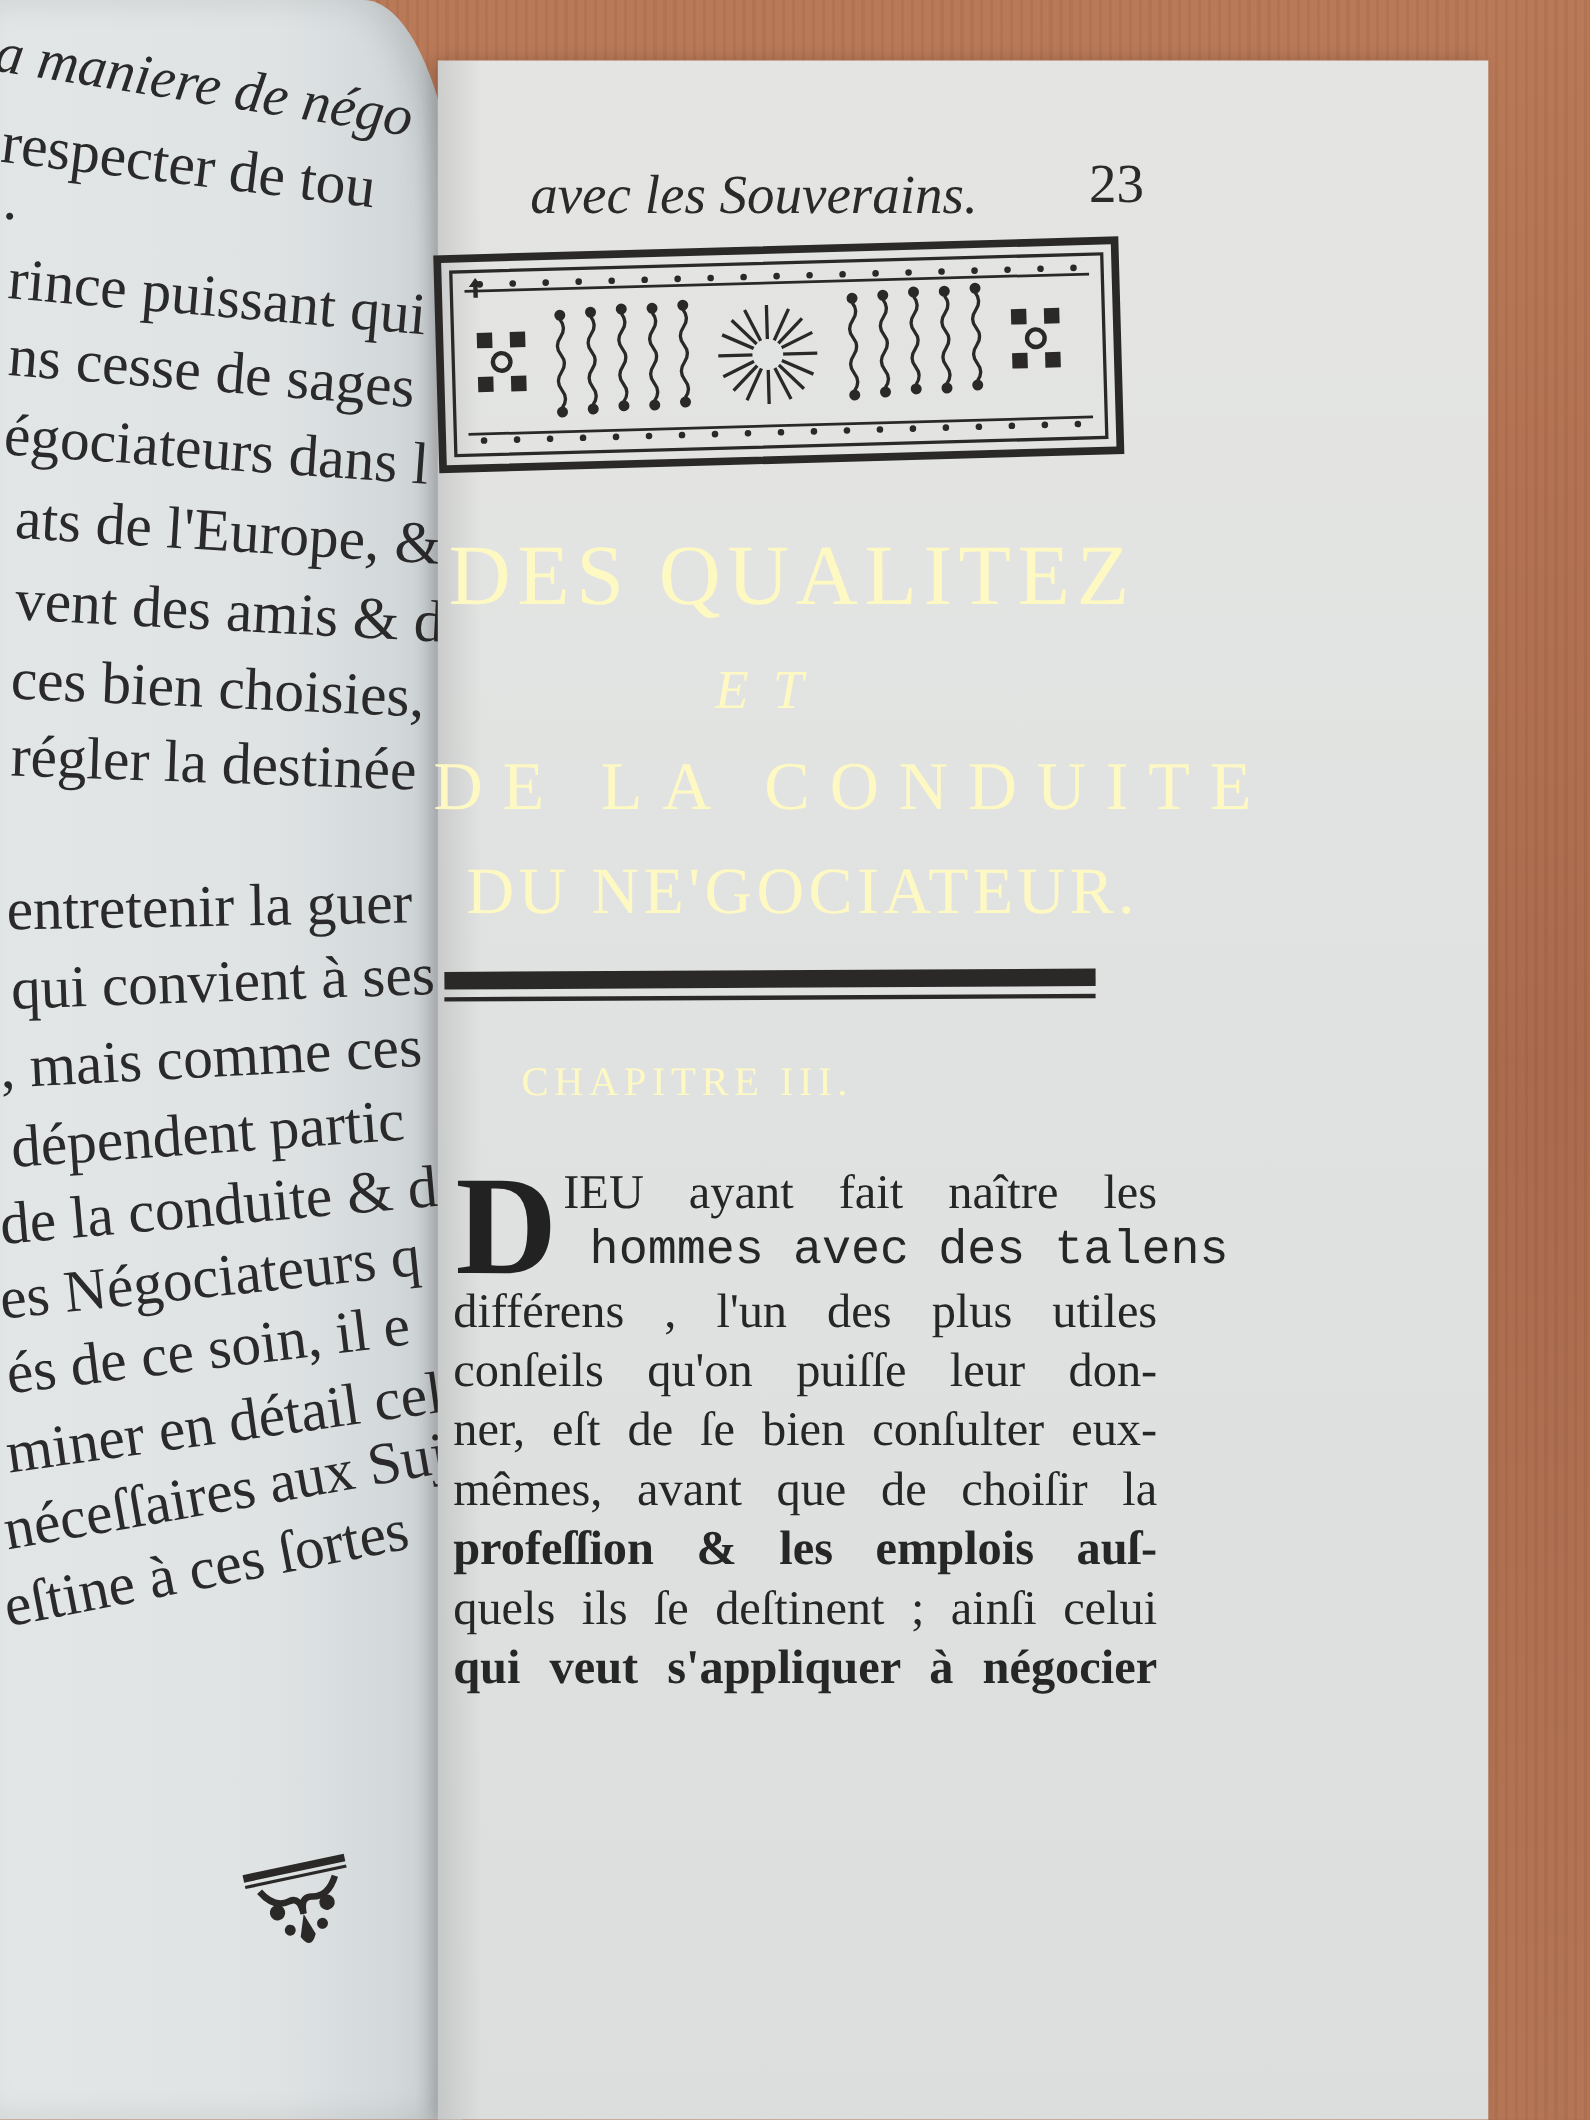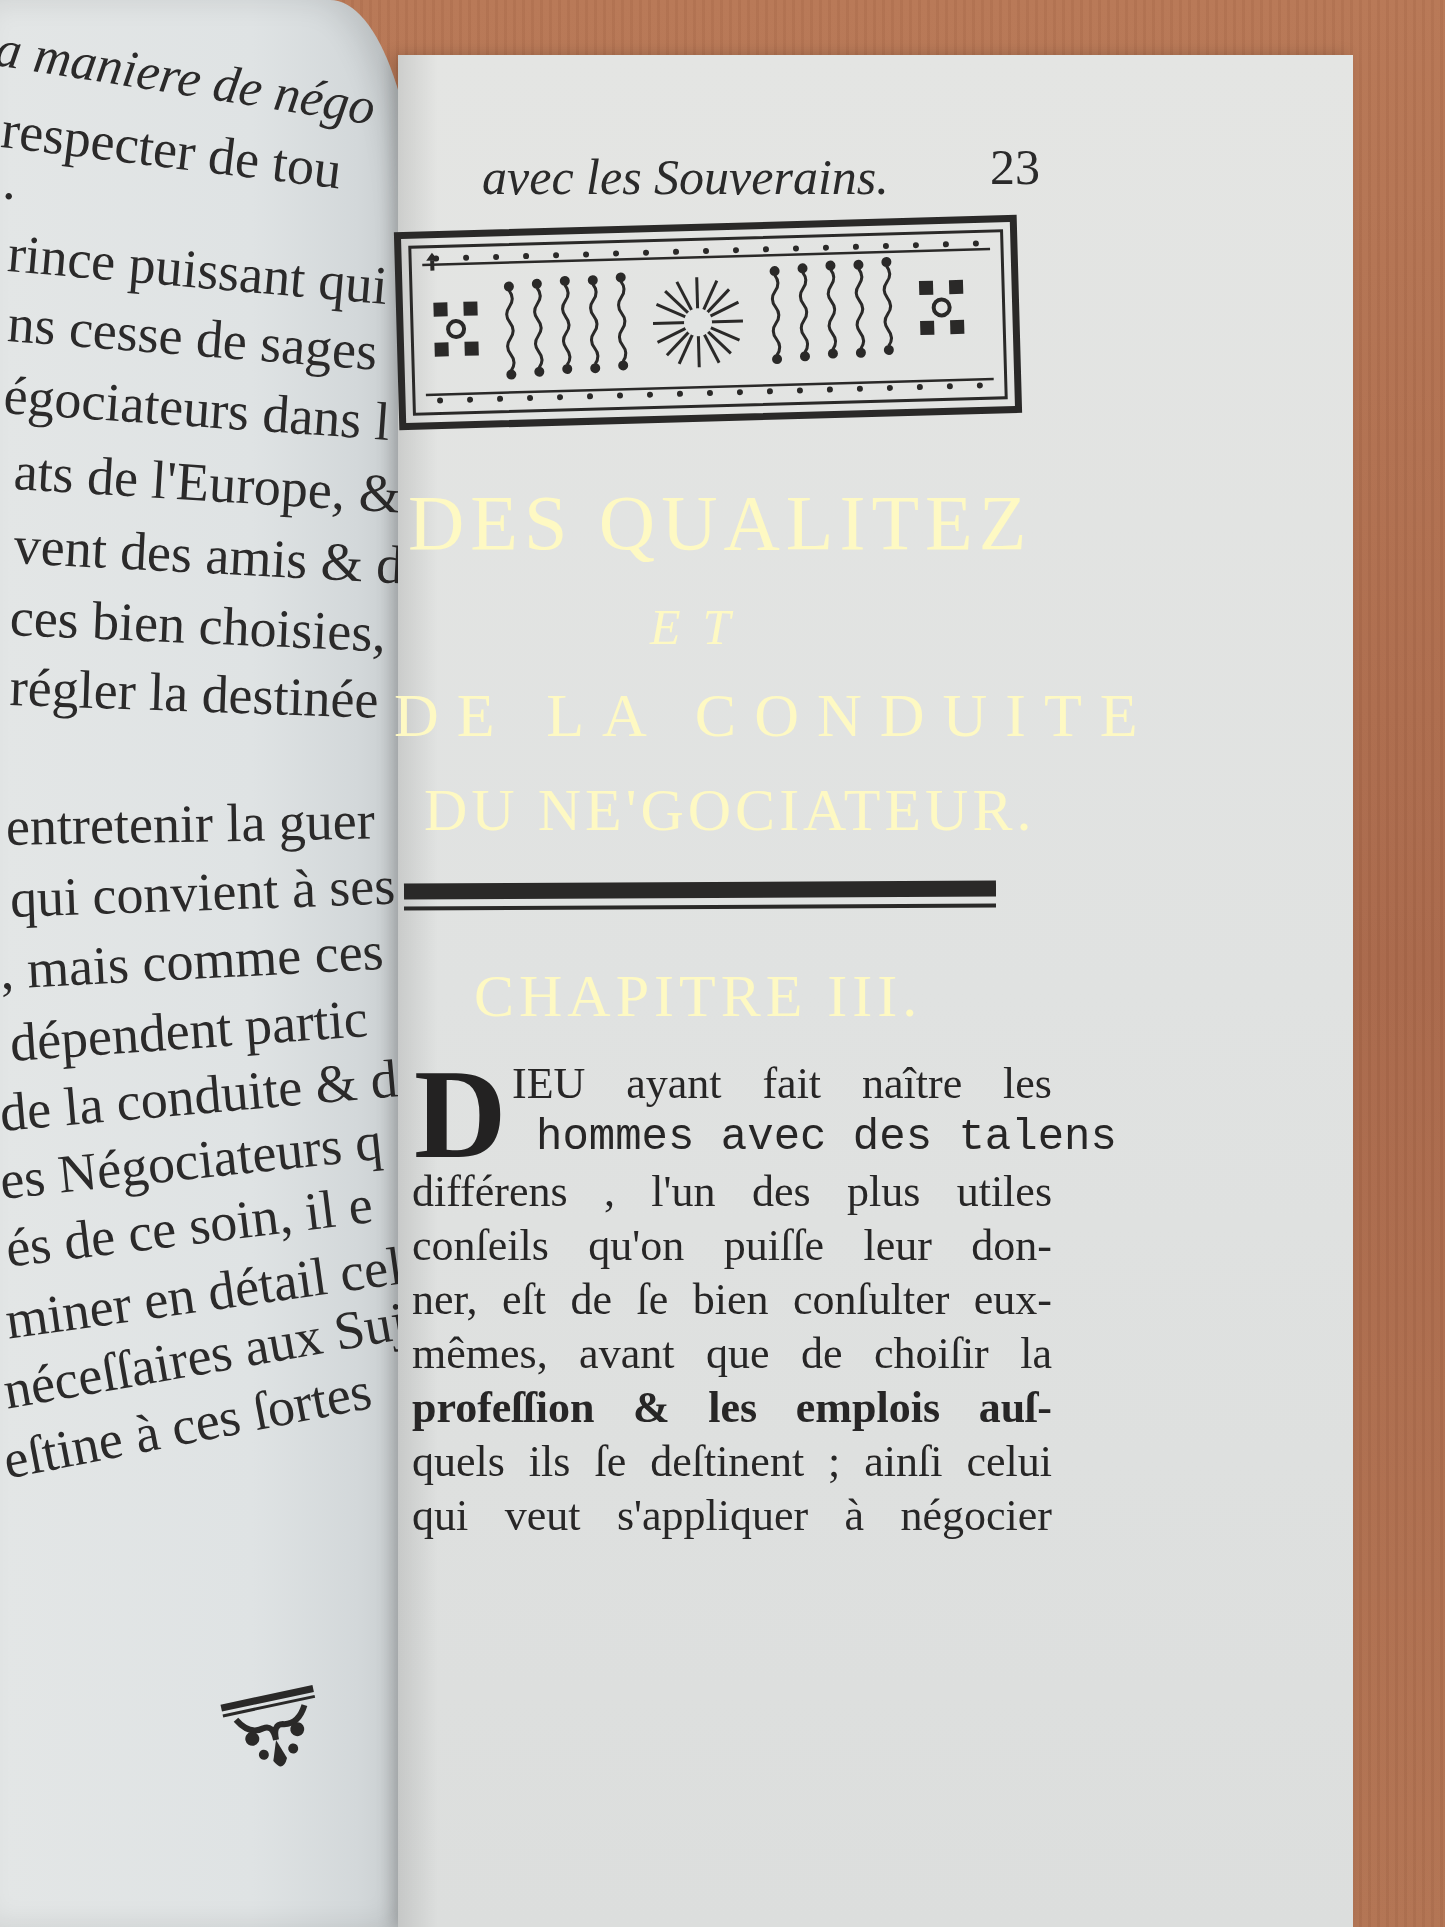--- a/index.html
+++ b/index.html
@@ -253,24 +253,24 @@
 </svg>
 
 <div class="title-line" style="left:408px; top:478px; font-size:78px;">DES QUALITEZ</div>
 <div class="title-line" style="left:650px; top:598px; font-size:50px; font-style:italic; letter-spacing:22px;">ET</div>
 <div class="title-line" style="left:394px; top:680px; font-size:62px; letter-spacing:18px;">DE LA CONDUITE</div>
 <div class="title-line" style="left:424px; top:776px; font-size:60px; letter-spacing:4px;">DU NE'GOCIATEUR.</div>
 
 <div class="rule-thick"></div>
 <div class="rule-thin"></div>
 
-<div class="title-line" style="left:474px; top:962px; font-size:60px; letter-spacing:5px;">CHAPITRE III.</div>
+<div class="title-line" style="left:474px; top:962px; font-size:37px; letter-spacing:5px;">CHAPITRE III.</div>
 
 <div class="drop-cap">D</div>
 <div class="body-line" style="left:512px; width:540px; top:1058px;">IEU ayant fait naître les</div>
 <div class="body-line" style="left:536px; width:540px; top:1112px;font-family:Liberation Mono, monospace;">hommes avec des talens</div>
 <div class="body-line" style="top:1166px;">différens , l'un des plus utiles</div>
 <div class="body-line" style="top:1220px;">conſeils qu'on puiſſe leur don-</div>
 <div class="body-line" style="top:1274px;">ner, eſt de ſe bien conſulter eux-</div>
 <div class="body-line" style="top:1328px;">mêmes, avant que de choiſir la</div>
 <div class="body-line" style="top:1382px;font-weight:bold;">profeſſion &amp; les emplois auſ-</div>
 <div class="body-line" style="top:1436px;">quels ils ſe deſtinent ; ainſi celui</div>
-<div class="body-line" style="top:1490px;">qui veut s'appliquer à négocier</div>
+<div class="body-line" style="top:1490px;font-weight:bold;">qui veut s'appliquer à négocier</div>
 
 </body></html>

